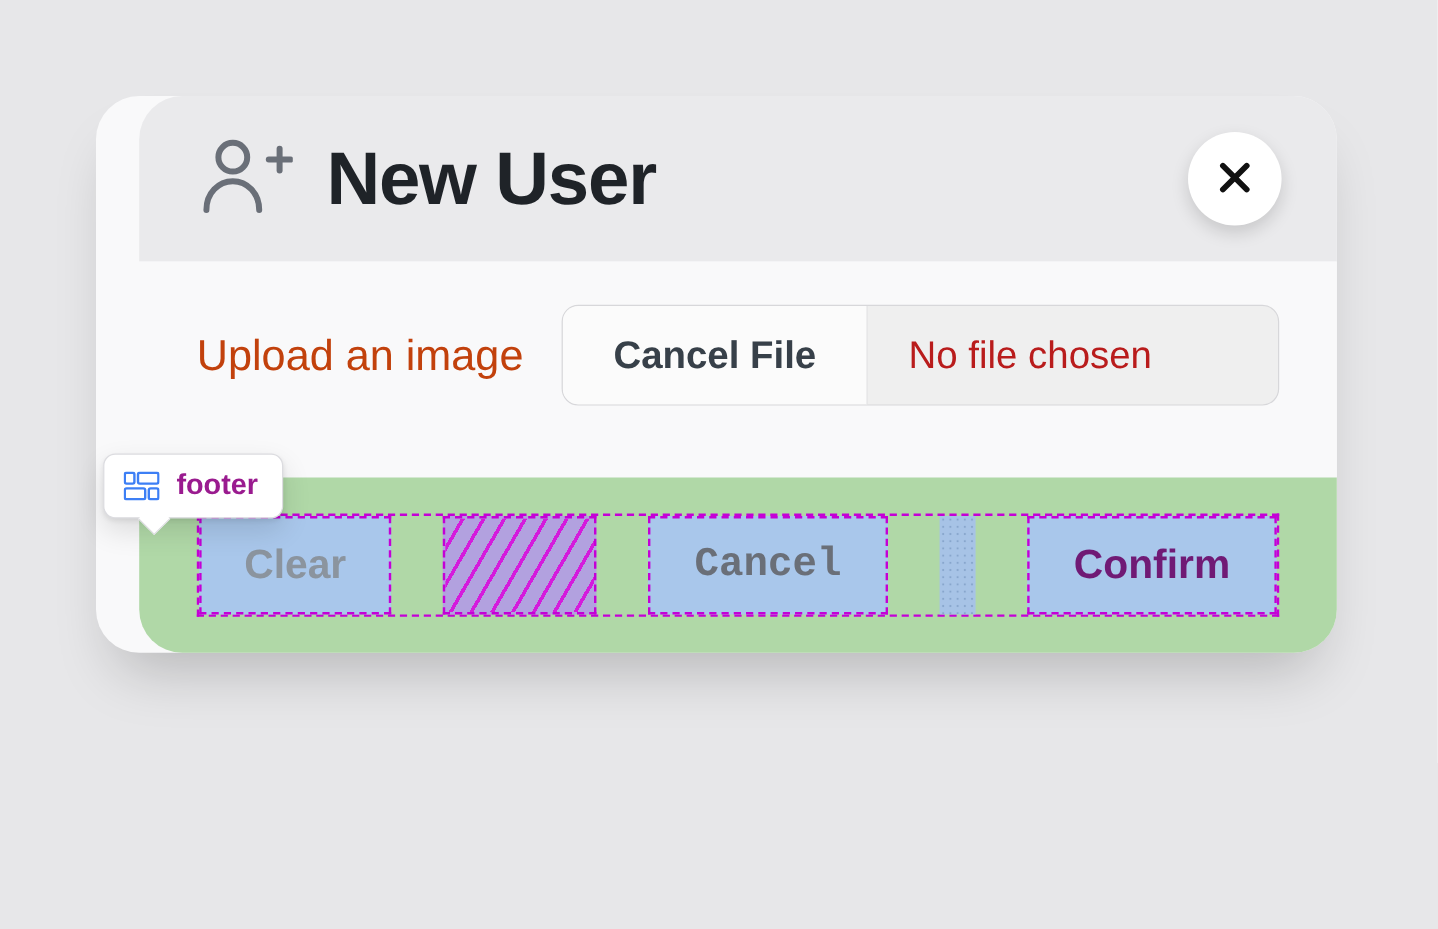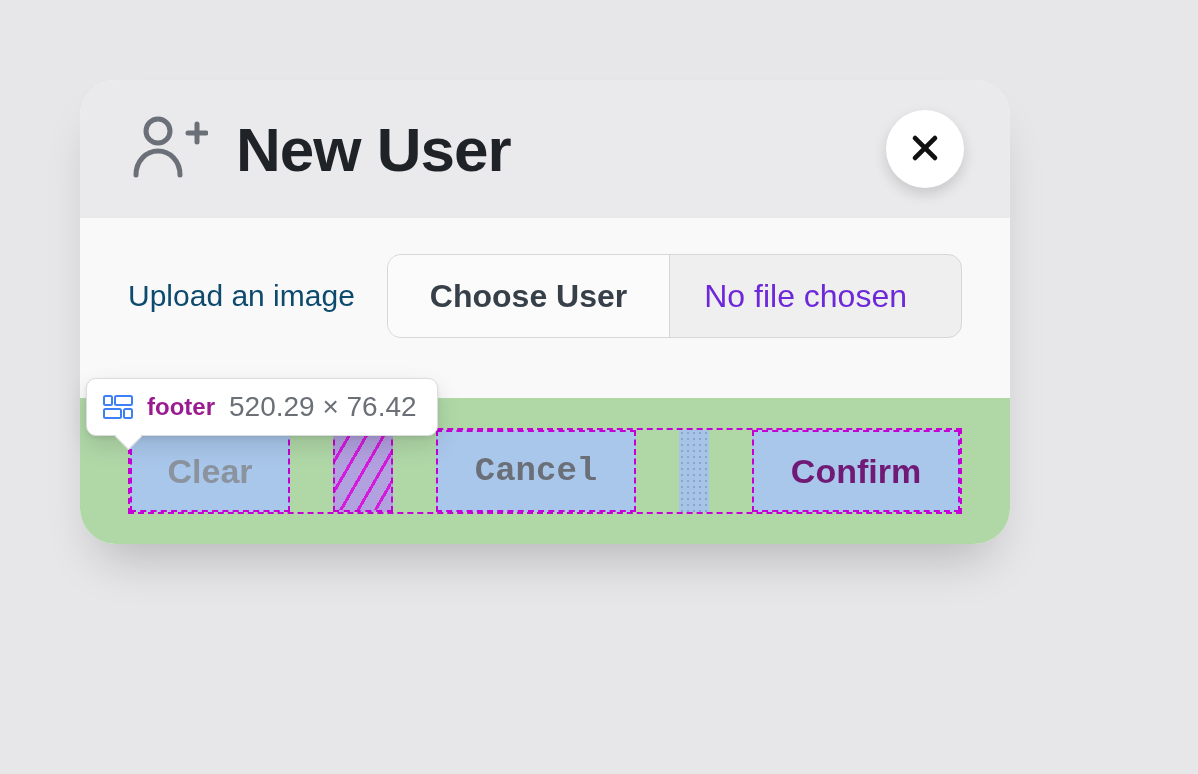--- a/index.html
+++ b/index.html
@@ -8,25 +8,26 @@
     background: #e7e7e9;
     font-family: -apple-system, BlinkMacSystemFont, "Segoe UI", Helvetica, Arial, sans-serif;
     position: relative;
     overflow: hidden;
   }
 
   .dialog {
     position: absolute;
     left: 80px;
     top: 80px;
-    width: 930px;
+    width: 1034px;
     background: #f9f9fa;
     border-radius: 36px;
     box-shadow: 0 30px 50px -18px rgba(0,0,0,0.22);
     overflow: visible;
+    padding-left: 36px;
   }
 
   
   .dialog-header {
     display: flex;
     align-items: center;
     padding: 30px 46px 30px 50px;
     background: #eaeaec;
     border-top-left-radius: 36px;
     border-top-right-radius: 36px;
@@ -54,23 +55,23 @@
   .dialog-body {
     padding: 36px 48px 60px 48px;
     background: #f9f9fa;
   }
   .upload-row {
     display: flex;
     align-items: center;
     gap: 32px;
   }
   .upload-label {
-    font-size: 30px;
+    font-size: 36px;
     font-weight: 400;
-    color: #0c4a6e;
+    color: #c2410c;
   }
   .file-input {
     display: flex;
     align-items: stretch;
     flex: 1;
     height: 84px;
     border: 1px solid #d7d7da;
     border-radius: 14px;
     overflow: hidden;
     background: #efefef;
@@ -84,21 +85,21 @@
     font-weight: 700;
     color: #374049;
     border-radius: 12px 0 0 12px;
     cursor: pointer;
   }
   .file-status {
     display: flex;
     align-items: center;
     padding: 0 34px;
     font-size: 32px;
-    color: #6d28d9;
+    color: #b91c1c;
     flex: 1;
   }
 
   
   .dialog-footer {
     position: relative;
     background: #b0d8a7; 
     padding: 30px 48px;
     border-bottom-left-radius: 36px;
     border-bottom-right-radius: 36px;
@@ -205,21 +206,21 @@
           <line x1="19" y1="5" x2="5" y2="19"></line>
         </svg>
       </span>
     </button>
   </div>
 
   <div class="dialog-body">
     <div class="upload-row">
       <span class="upload-label">Upload an image</span>
       <div class="file-input">
-        <button class="choose-file">Choose User</button>
+        <button class="choose-file">Cancel File</button>
         <span class="file-status">No file chosen</span>
       </div>
     </div>
   </div>
 
   <div class="dialog-footer">
     <div class="footer-flex">
       <div class="flex-item item-clear">Clear</div>
       <div class="flex-item flex-spacer"></div>
       <div class="flex-item item-cancel">Cancel</div>
@@ -233,14 +234,13 @@
 <div class="devtooltip">
   <span class="tt-icon">
     <svg width="30" height="24" viewBox="0 0 30 24" fill="none" stroke="#3d7ff5" stroke-width="2">
       <rect x="1" y="1" width="8" height="9" rx="1.5"></rect>
       <rect x="12" y="1" width="17" height="9" rx="1.5"></rect>
       <rect x="1" y="14" width="17" height="9" rx="1.5"></rect>
       <rect x="21" y="14" width="8" height="9" rx="1.5"></rect>
     </svg>
   </span>
   <span class="tt-label">footer</span>
-  <span class="tt-dims">520.29 × 76.42</span>
 </div>
 
 </body></html>

